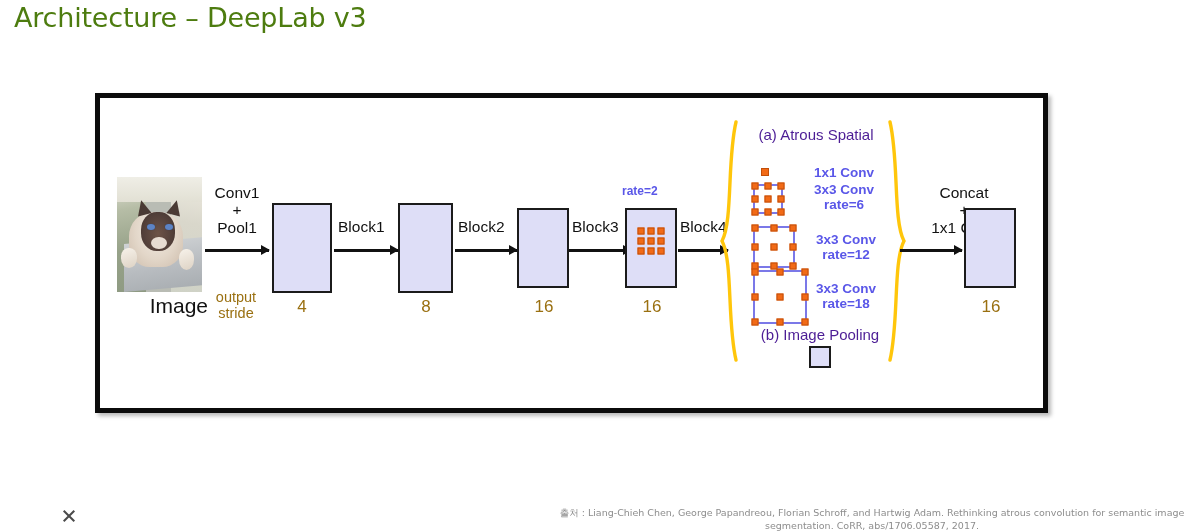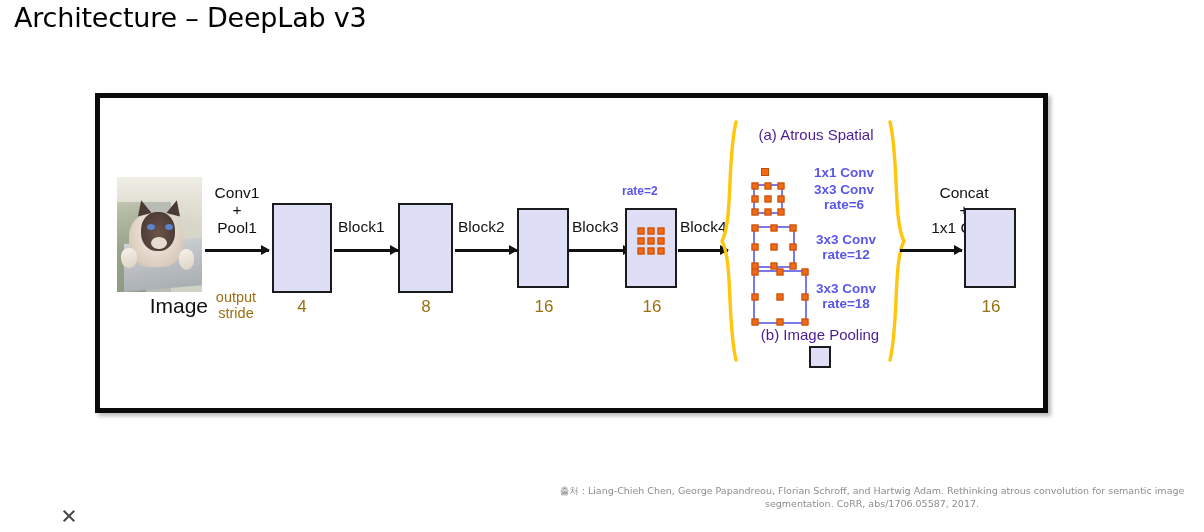--- a/index.html
+++ b/index.html
@@ -7,21 +7,21 @@
     width: 1204px; height: 532px;
     background: #ffffff;
     font-family: "Liberation Sans", sans-serif;
     overflow: hidden;
   }
   .slide { position: relative; width: 1204px; height: 532px; background: #fff; }
 
   
   .slide-title {
     position: absolute; left: 14px; top: 2px;
-    font-size: 27px; font-weight: 400; color: #000000;
+    font-size: 27px; font-weight: 400; color: #4d7c0f;
     letter-spacing: -0.2px; white-space: nowrap;
     font-family: "DejaVu Sans", sans-serif;
   }
 
   
   .figure-frame {
     position: absolute; left: 95px; top: 93px;
     width: 953px; height: 320px;
     background: #ffffff;
     border: 5px solid #0b0b0b;
@@ -137,21 +137,21 @@
 
   
   .fig-caption {
     position: absolute; left: 0; right: 0; top: 269px;
     text-align: center; font-size: 16.5px; color: #111;
     font-family: "Liberation Serif", serif; white-space: nowrap;
   }
 
   
   .citation {
-    position: absolute; left: 540px; top: 484px; width: 664px;
+    position: absolute; left: 540px; top: 506px; width: 664px;
     text-align: center; font-size: 9.5px; color: #8d8d8d; line-height: 1.42;
     font-family: "DejaVu Sans", sans-serif;
   }
   .citation .src-ko { color: #8d8d8d; }
 
   
   .close-icon {
     position: absolute; left: 60px; top: 507px;
     width: 18px; height: 18px; cursor: pointer;
   }

